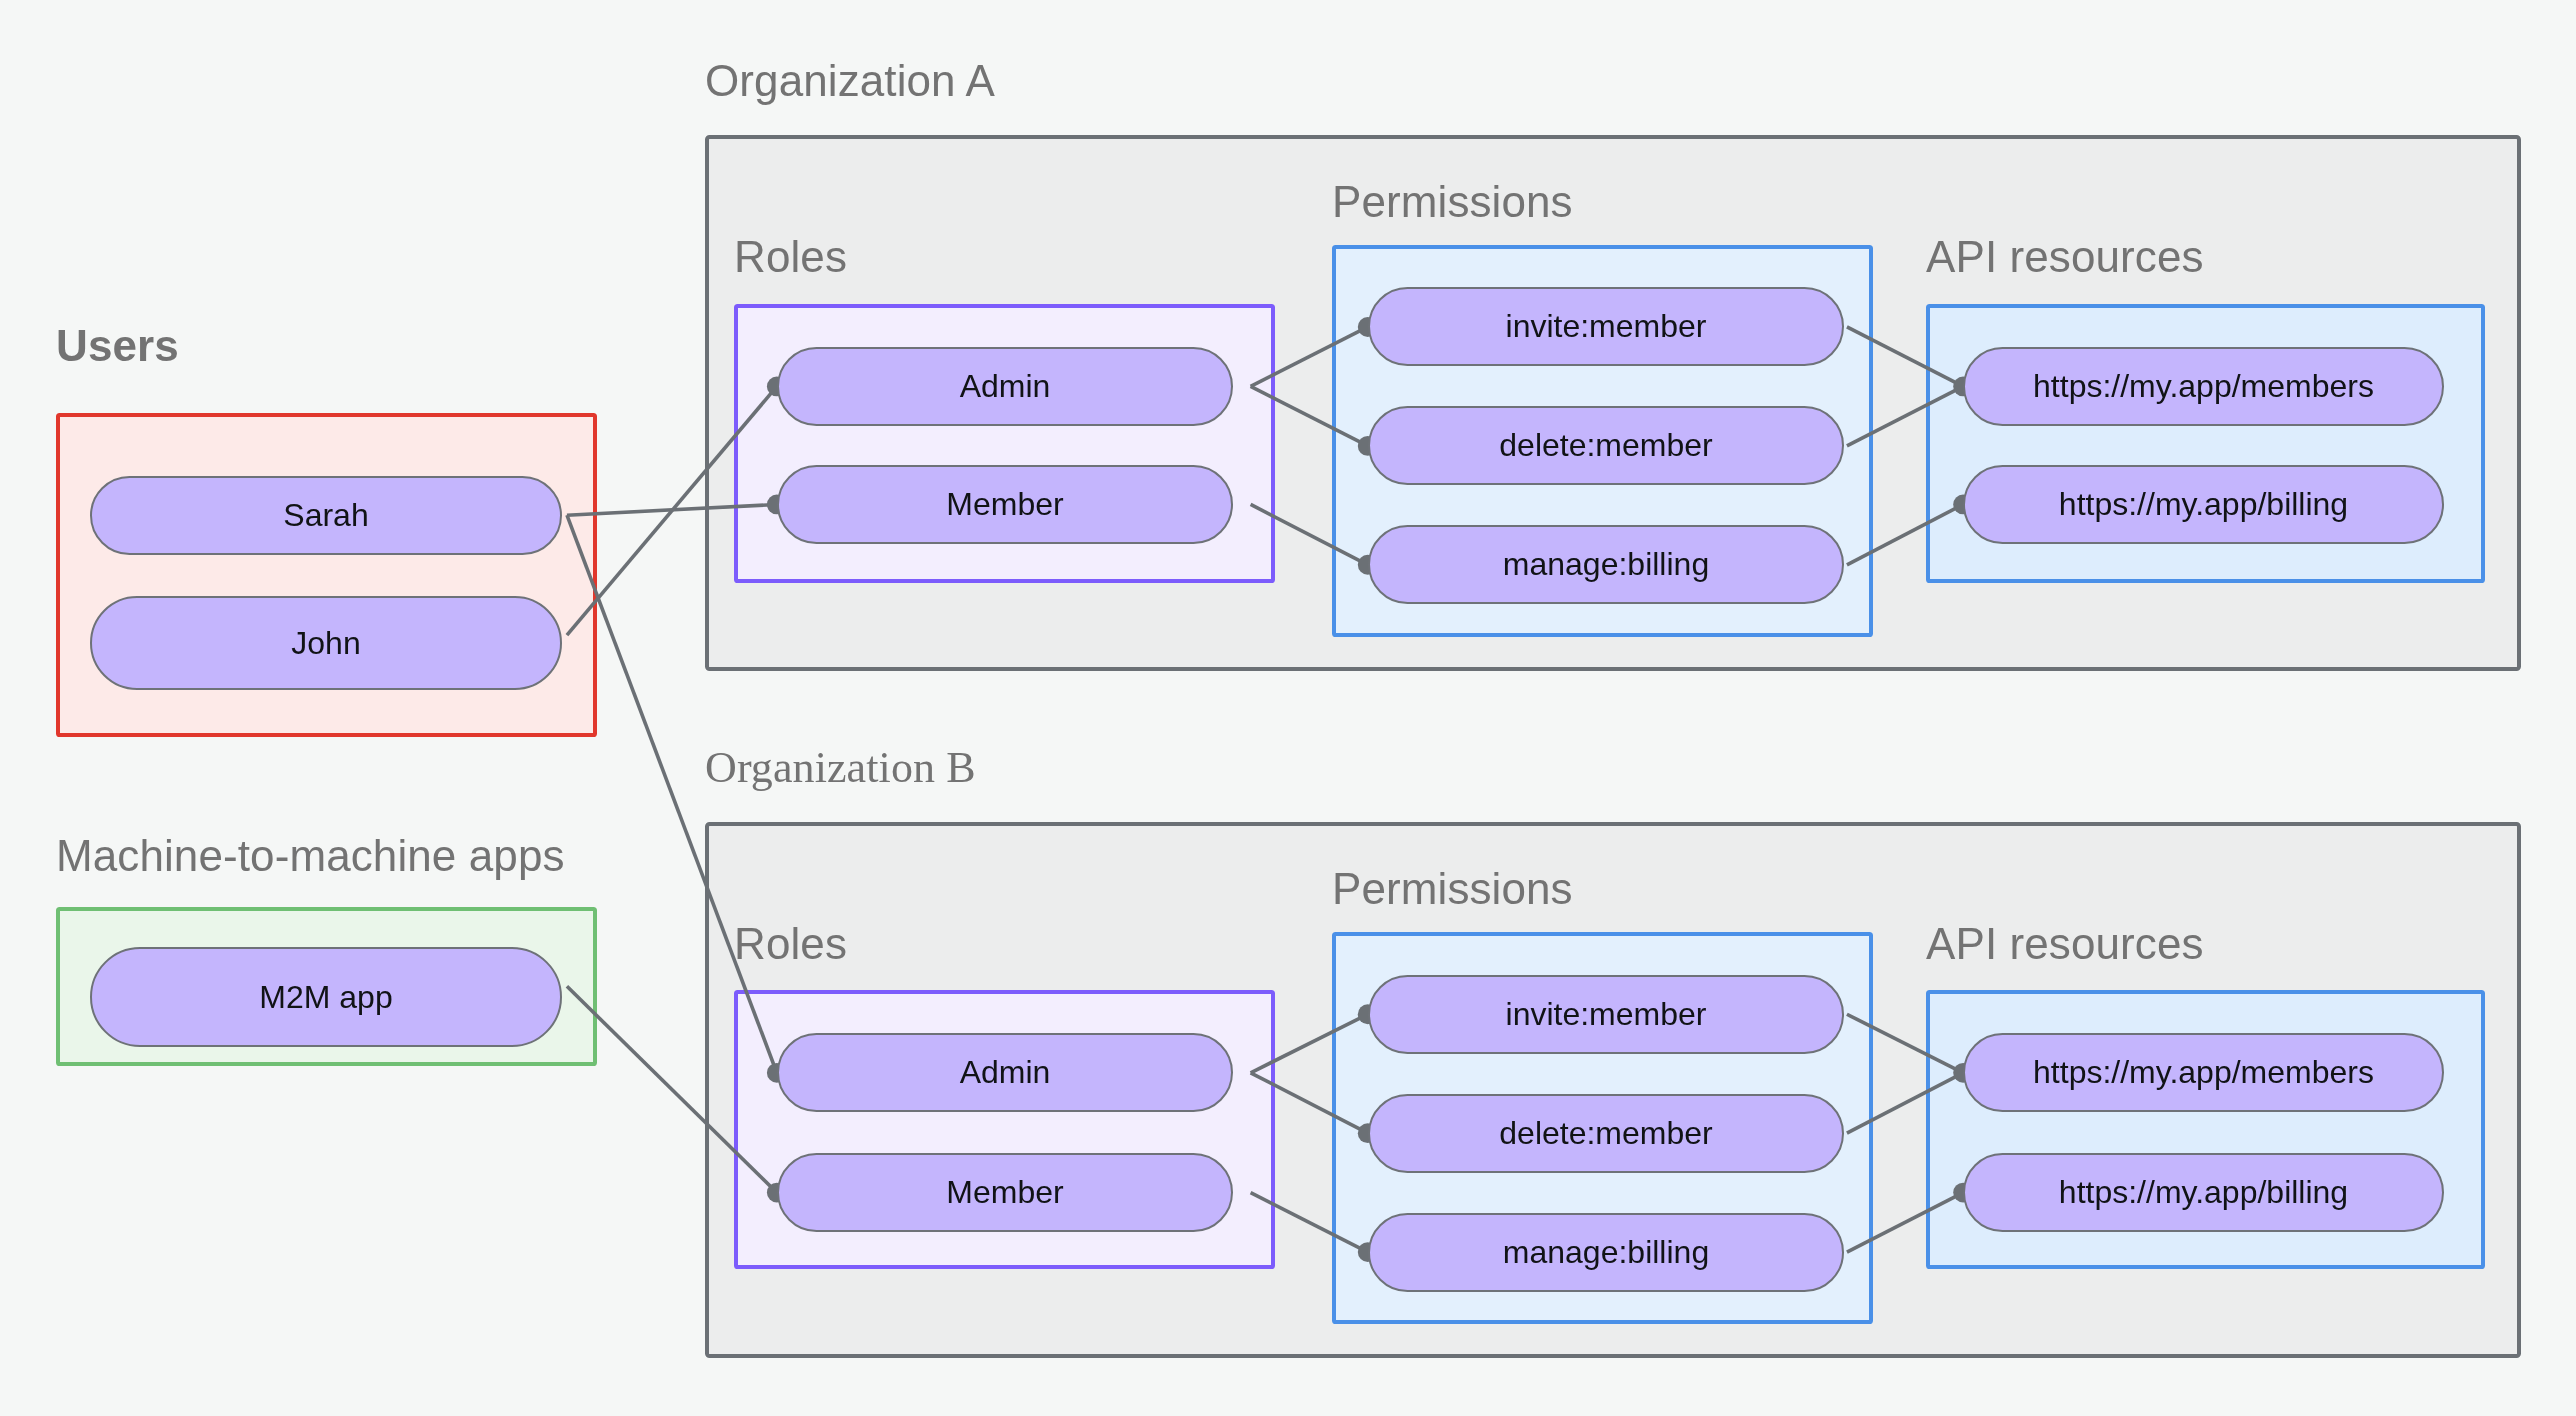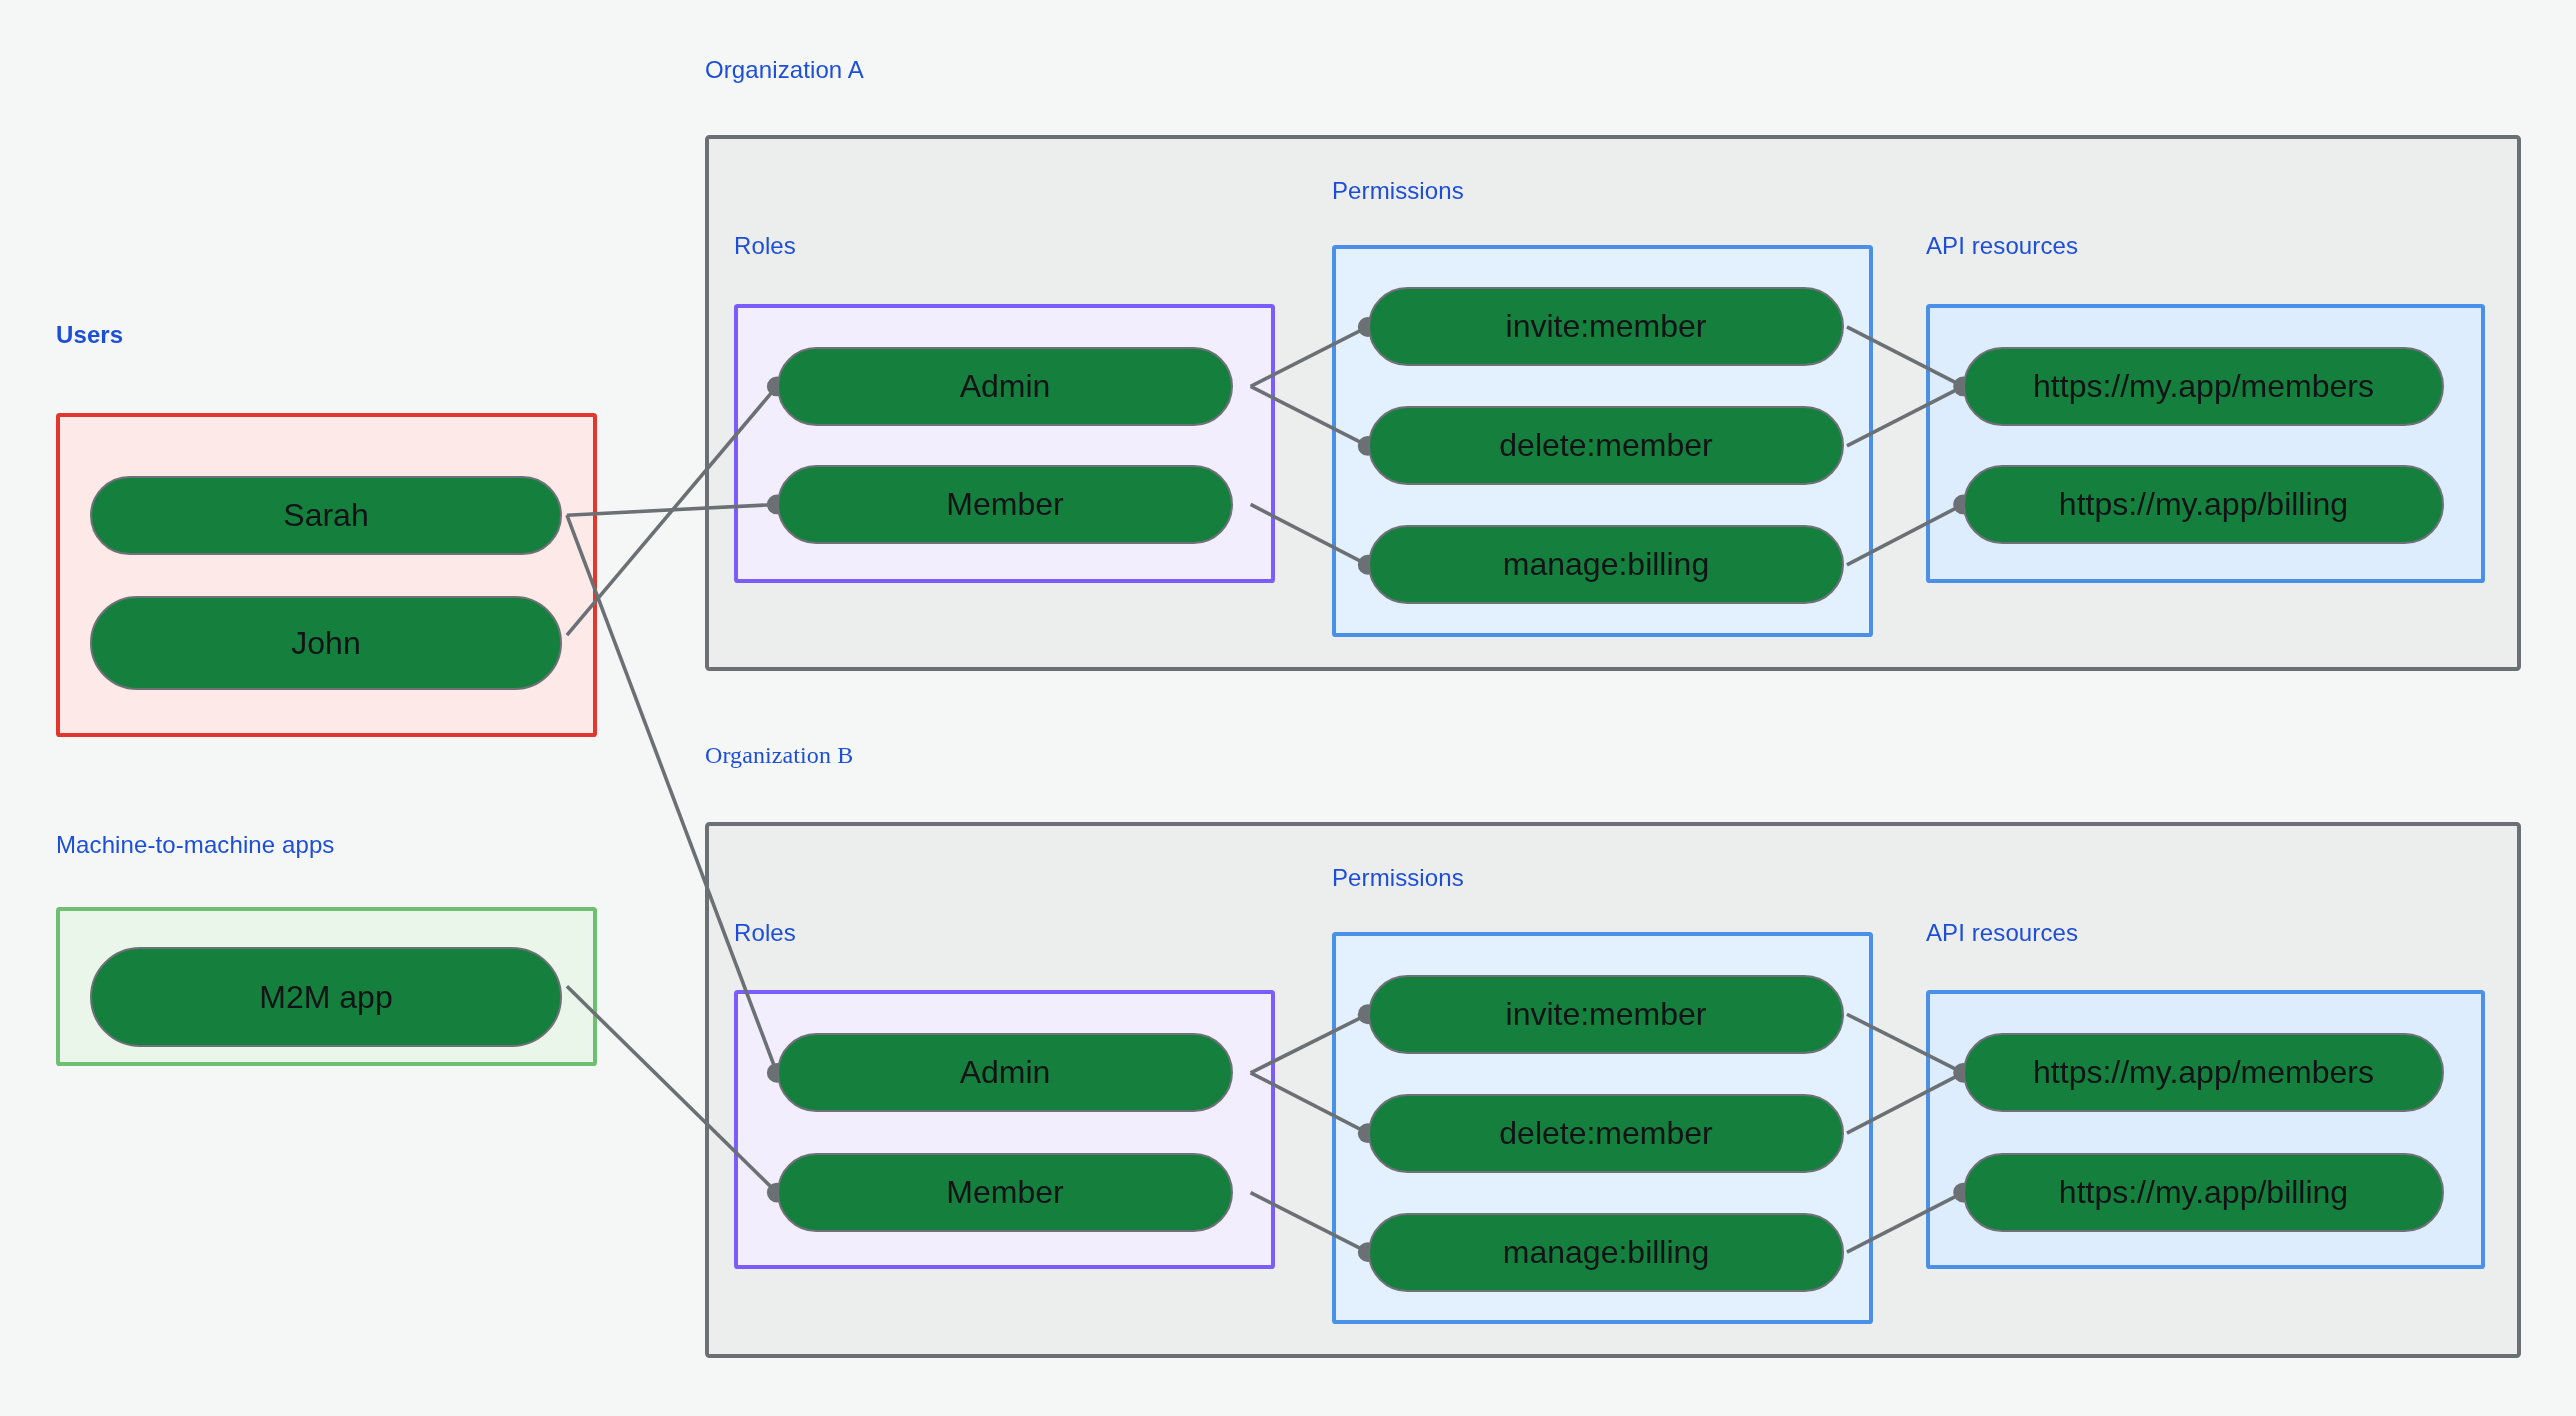--- a/index.html
+++ b/index.html
@@ -15,22 +15,22 @@
     position: relative;
     width: 2576px;
     height: 1416px;
     background: #f5f7f6;
     overflow: hidden;
   }
 
   
   .grp-label {
     position: absolute;
-    font-size: 24px;
-    color: #1d4ed8;
+    font-size: 44px;
+    color: #737373;
     white-space: nowrap;
     letter-spacing: 0.1px;
   }
 
   
   .box {
     position: absolute;
     box-sizing: border-box;
     border-radius: 3.6px;
   }
@@ -57,21 +57,21 @@
   }
   .box-apis {
     background: #ddedfd;
     border: 4.5px solid #4a90e8;
   }
 
   
   .pill {
     position: absolute;
     box-sizing: border-box;
-    background: #15803d;
+    background: #c4b5fd;
     border: 2.7px solid #6e7278;
     border-radius: 900px;
     display: flex;
     align-items: center;
     justify-content: center;
     font-size: 32px;
     color: #111316;
     white-space: nowrap;
     z-index: 4;
   }

